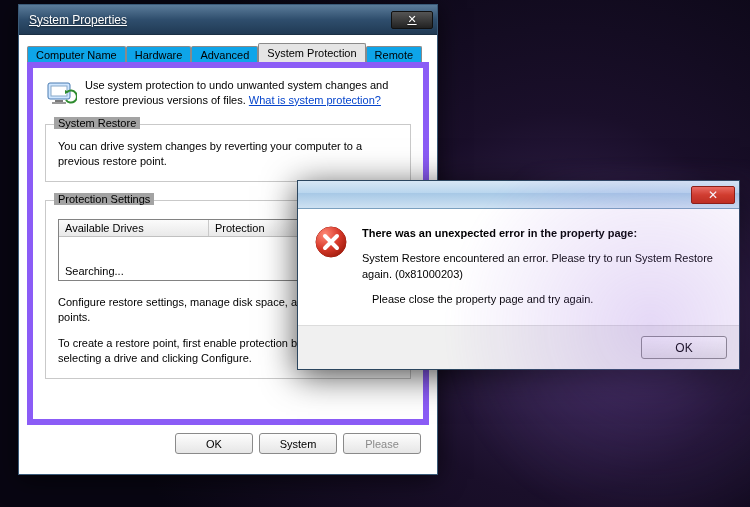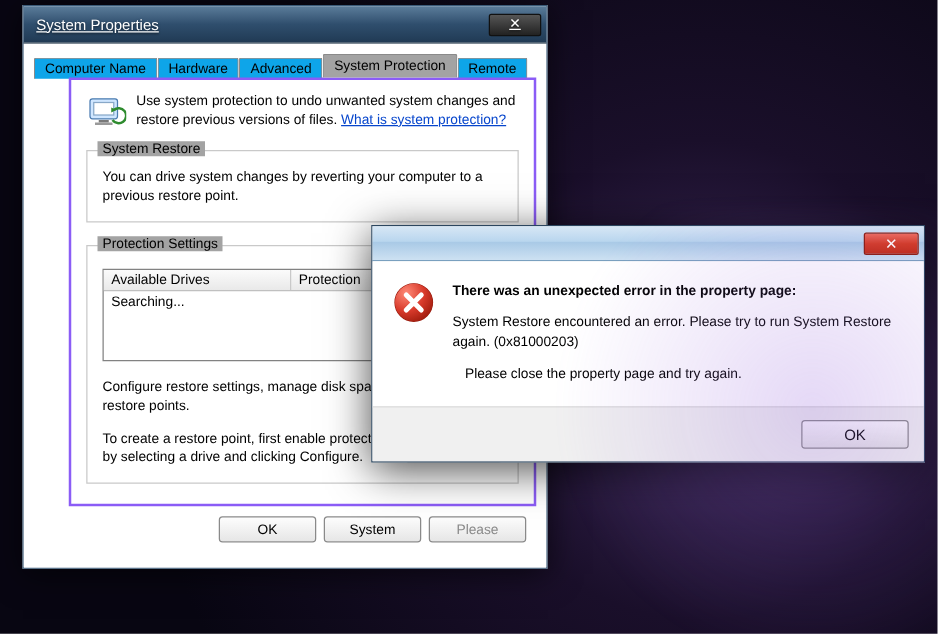--- a/index.html
+++ b/index.html
@@ -73,31 +73,30 @@
     border-bottom: none;
     background: #0ea5e9;
     border-radius: 2px 2px 0 0;
     margin-right: 0;
     position: relative;
     top: 1px;
     font-size: 11px;
     color: #000;
   }
   .tab.active {
-    background: #a3a3a3;
+    background: #e5e5e5;
     top: 0;
     padding-top: 3px;
     padding-bottom: 3px;
     z-index: 2;
   }
   .tab-panel {
-    border: 2px solid #8b5cf6;
-    padding: 10px 12px 8px 12px;
+    border: 6px solid #8b5cf6;
+    padding: 10px 12px 32px 12px;
     position: relative;
-    margin-left: 28px;
   }
 
   
   .info-row {
     display: flex;
     gap: 8px;
     align-items: flex-start;
     margin-bottom: 14px;
   }
   .info-icon {
@@ -140,25 +139,26 @@
     justify-content: center;
     padding: 0 10px;
     color: #000;
   }
   .btn.disabled { color: #8a8a8a; }
 
   
   .drives {
     border: 1px solid #828282;
     width: 100%;
-    height: 74px;
+    height: 62px;
     background: #fff;
     margin-top: 4px;
     display: flex;
     flex-direction: column;
+    justify-content: space-between;
   }
   .drives-hdr {
     display: flex;
     background: linear-gradient(to bottom,#fbfbfb,#e9e9e9);
     border-bottom: 1px solid #c0c0c0;
     font-size: 11px;
   }
   .drives-hdr .col {
     padding: 2px 6px;
     border-right: 1px solid #c9c9c9;

